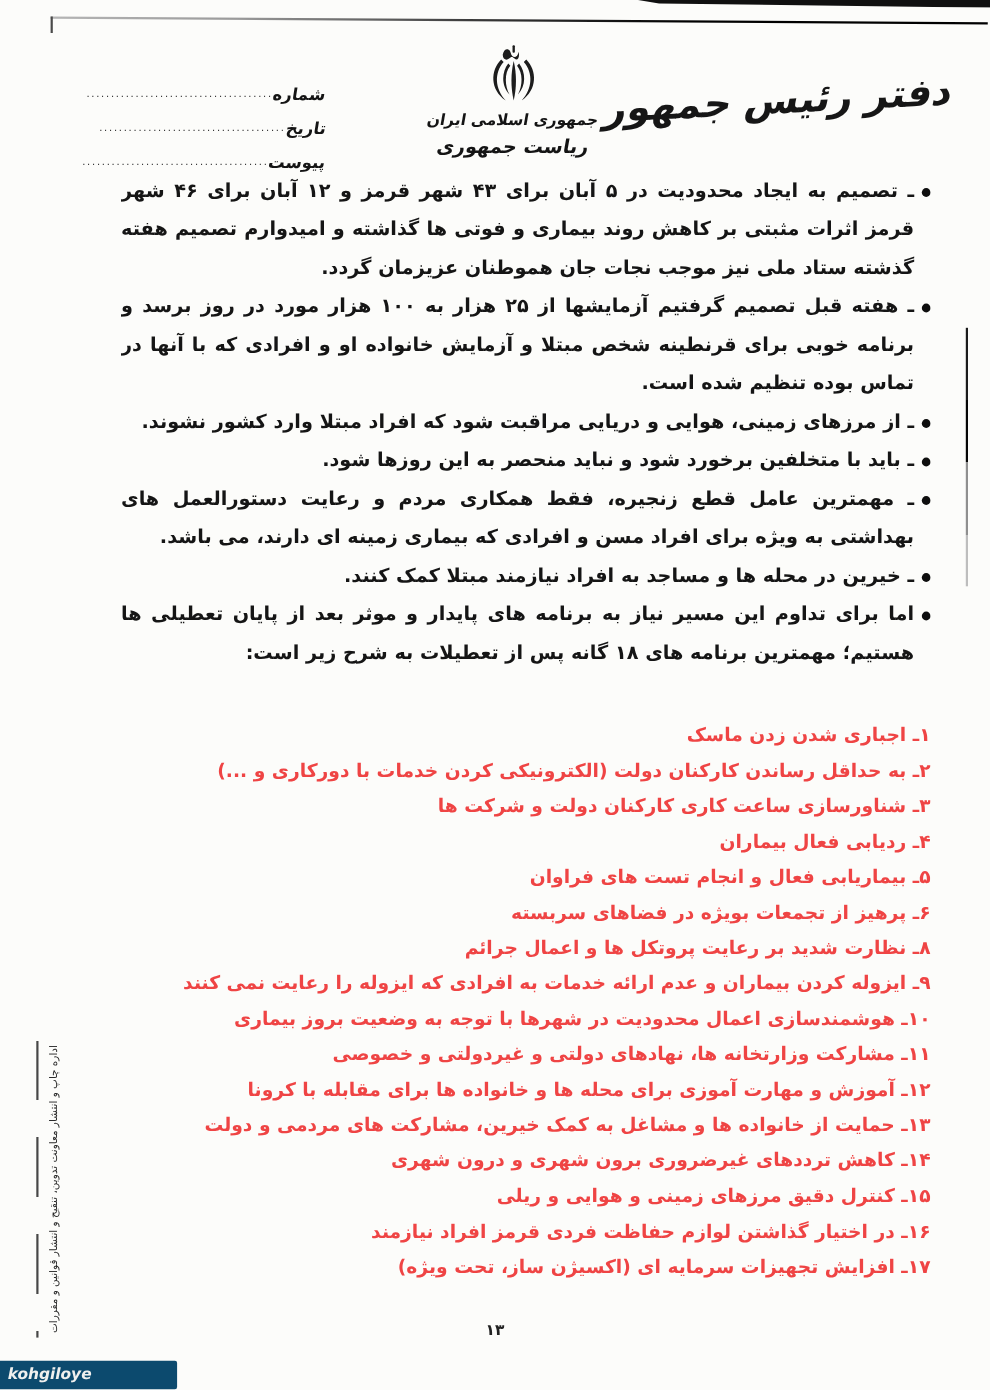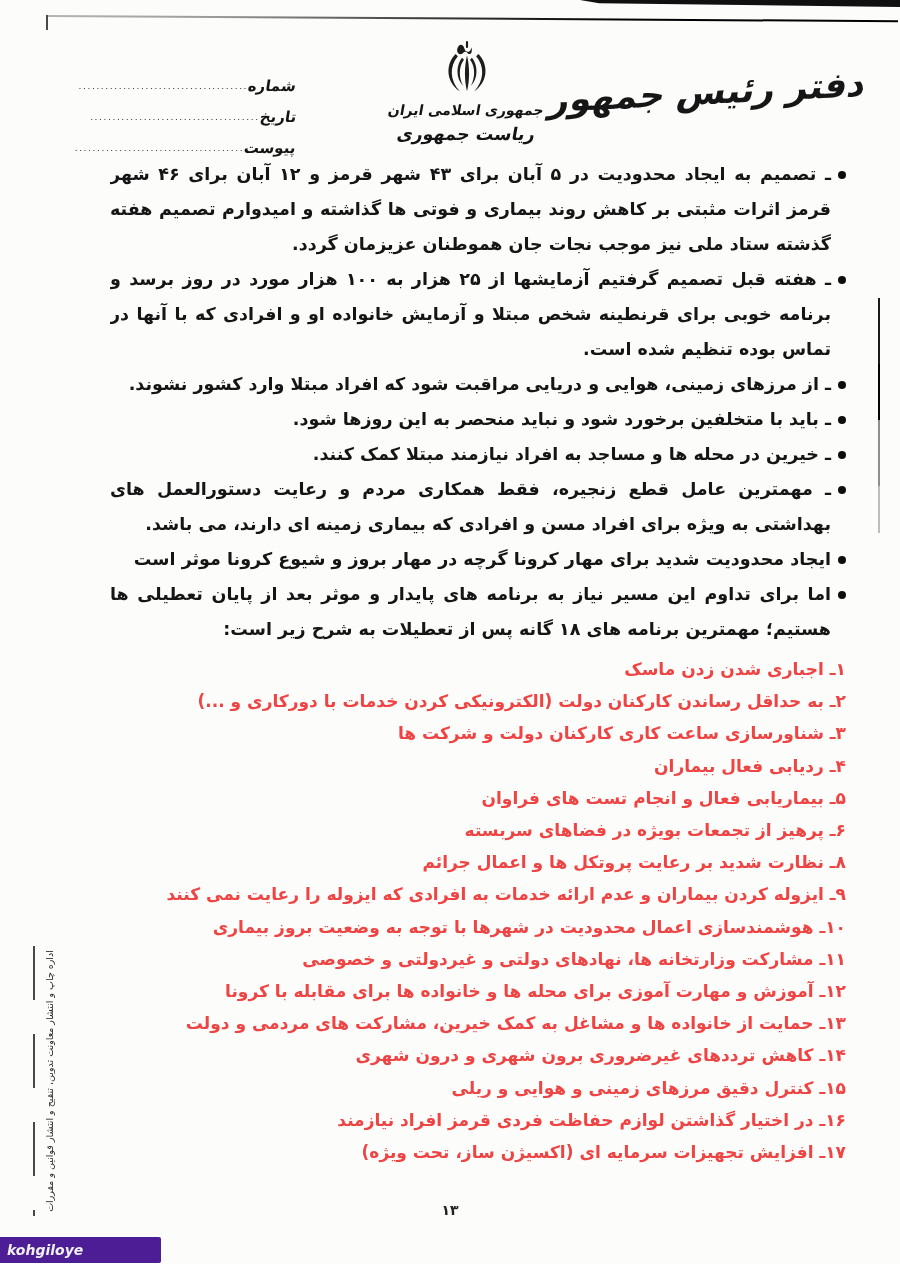--- a/index.html
+++ b/index.html
@@ -121,32 +121,28 @@
       <p class="bullet-text">ـ از مرزهای زمینی، هوایی و دریایی مراقبت شود که افراد مبتلا وارد کشور نشوند.</p>
     </div>
 
     <div class="bullet-row">
       <span class="bullet-dot"></span>
       <p class="bullet-text">ـ باید با متخلفین برخورد شود و نباید منحصر به این روزها شود.</p>
     </div>
 
     <div class="bullet-row">
       <span class="bullet-dot"></span>
-      <p class="bullet-text">ـ خیرین در محله ها و مساجد به افراد نیازمند مبتلا کمک کنند.</p>
-    </div>
-
-    <div class="bullet-row">
-      <span class="bullet-dot"></span>
       <p class="bullet-text">ـ مهمترین عامل قطع زنجیره، فقط همکاری مردم و رعایت دستورالعمل های بهداشتی به ویژه برای افراد مسن و افرادی که بیماری زمینه ای دارند، می باشد.</p>
     </div>
 
     <div class="bullet-row">
       <span class="bullet-dot"></span>
-      <p class="bullet-text">ایجاد محدودیت شدید برای مهار کرونا گرچه در مهار بروز و شیوع کرونا موثر است</p>
+      <p class="bullet-text">ـ خیرین در محله ها و مساجد به افراد نیازمند مبتلا کمک کنند.</p>
     </div>
+
 
     <div class="bullet-row">
       <span class="bullet-dot"></span>
       <p class="bullet-text">اما برای تداوم این مسیر نیاز به برنامه های پایدار و موثر بعد از پایان تعطیلی ها هستیم؛ مهمترین برنامه های ۱۸ گانه پس از تعطیلات به شرح زیر است:</p>
     </div>
   </div>
 
 <div class="num-list">
 
     <p class="num-item">۱ـ اجباری شدن زدن ماسک</p>
@@ -179,16 +175,16 @@
     <p class="num-item">۱۵ـ کنترل دقیق مرزهای زمینی و هوایی و ریلی</p>
 
     <p class="num-item">۱۶ـ در اختیار گذاشتن لوازم حفاظت فردی قرمز افراد نیازمند</p>
 
     <p class="num-item">۱۷ـ افزایش تجهیزات سرمایه ای (اکسیژن ساز، تحت ویژه)</p>
   </div>
 
 <div class="page-num">۱۳</div>
 <div class="side-note">اداره چاپ و انتشار معاونت تدوین، تنقیح و انتشار قوانین و مقررات</div>
 
-<div class="watermark" style="background: #4c1d95;">
+<div class="watermark" style="background: #0c4a6e;">
   <span class="wm-name">kohgiloye</span>
     <span class="wm-domain" style="color: rgb(232, 134, 11);">.cfu.ac.ir</span>
 </div>
 
 </body></html>

